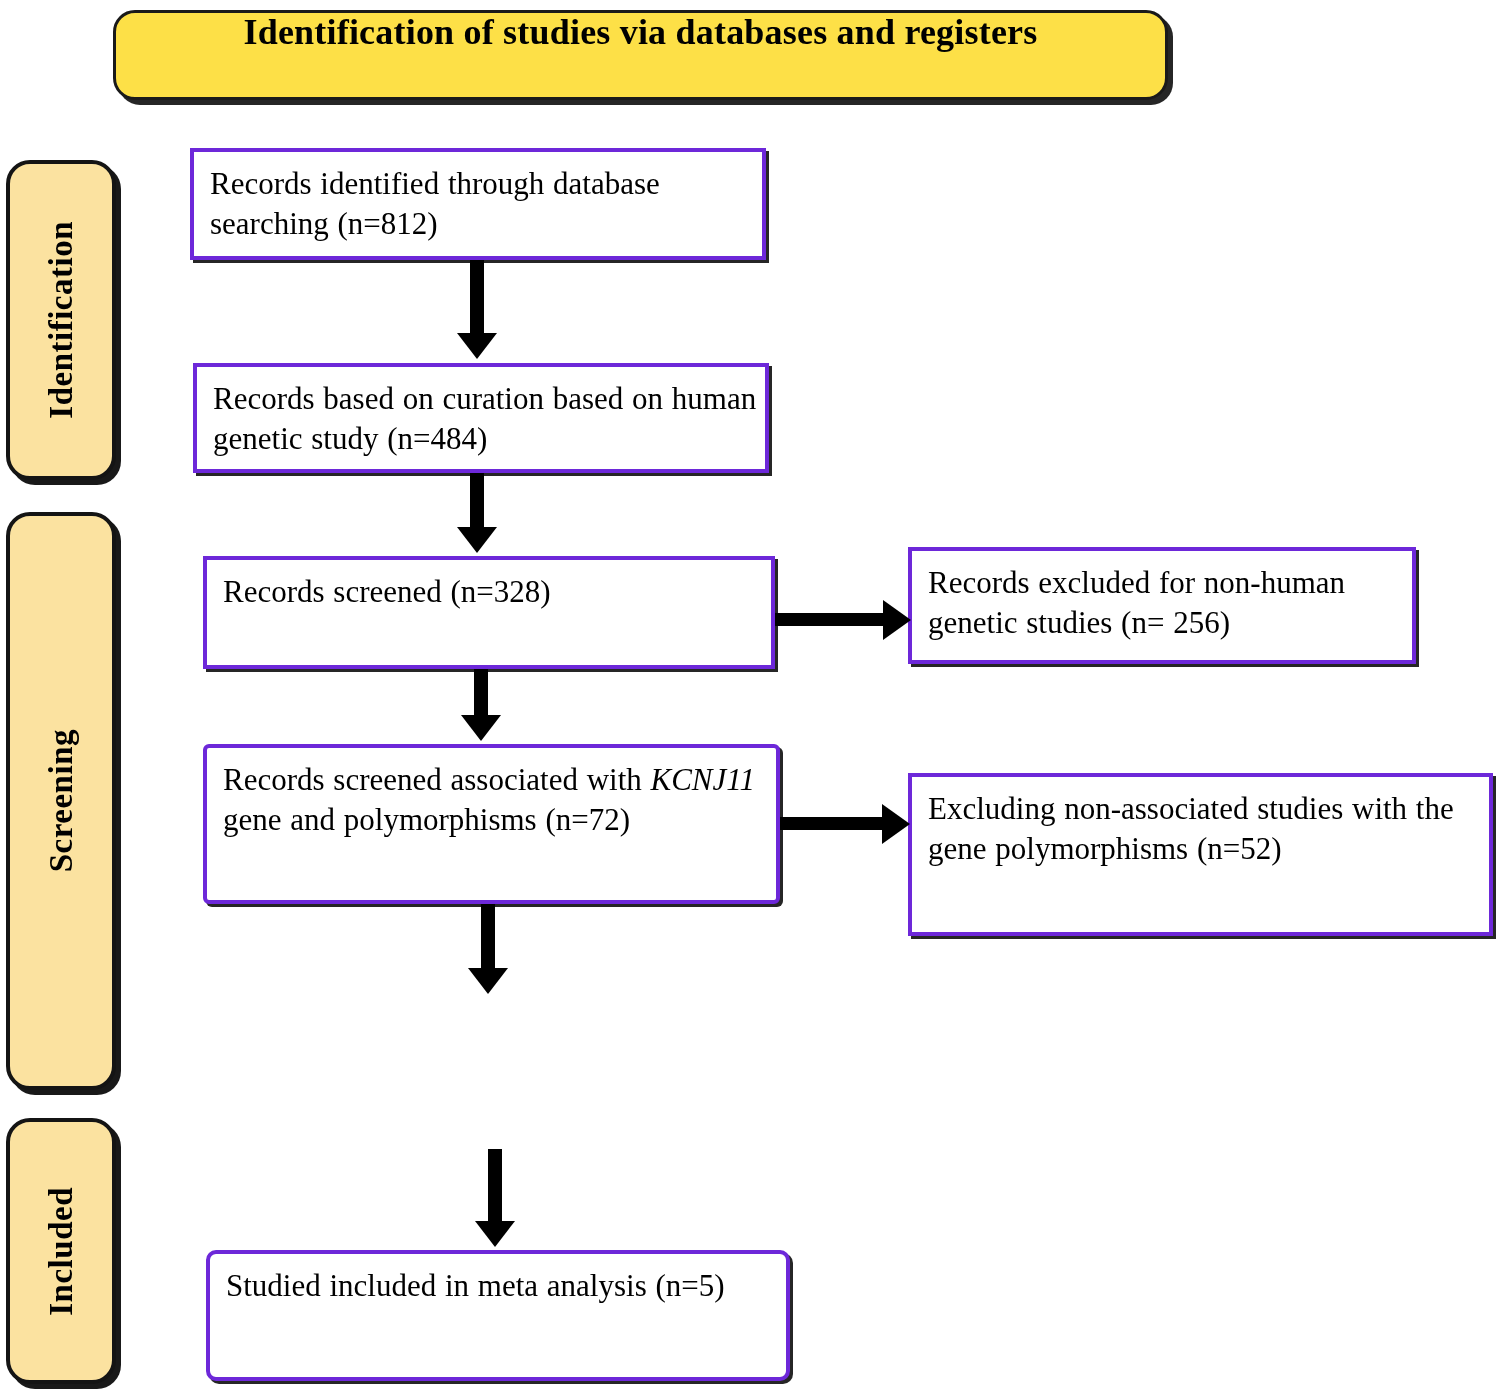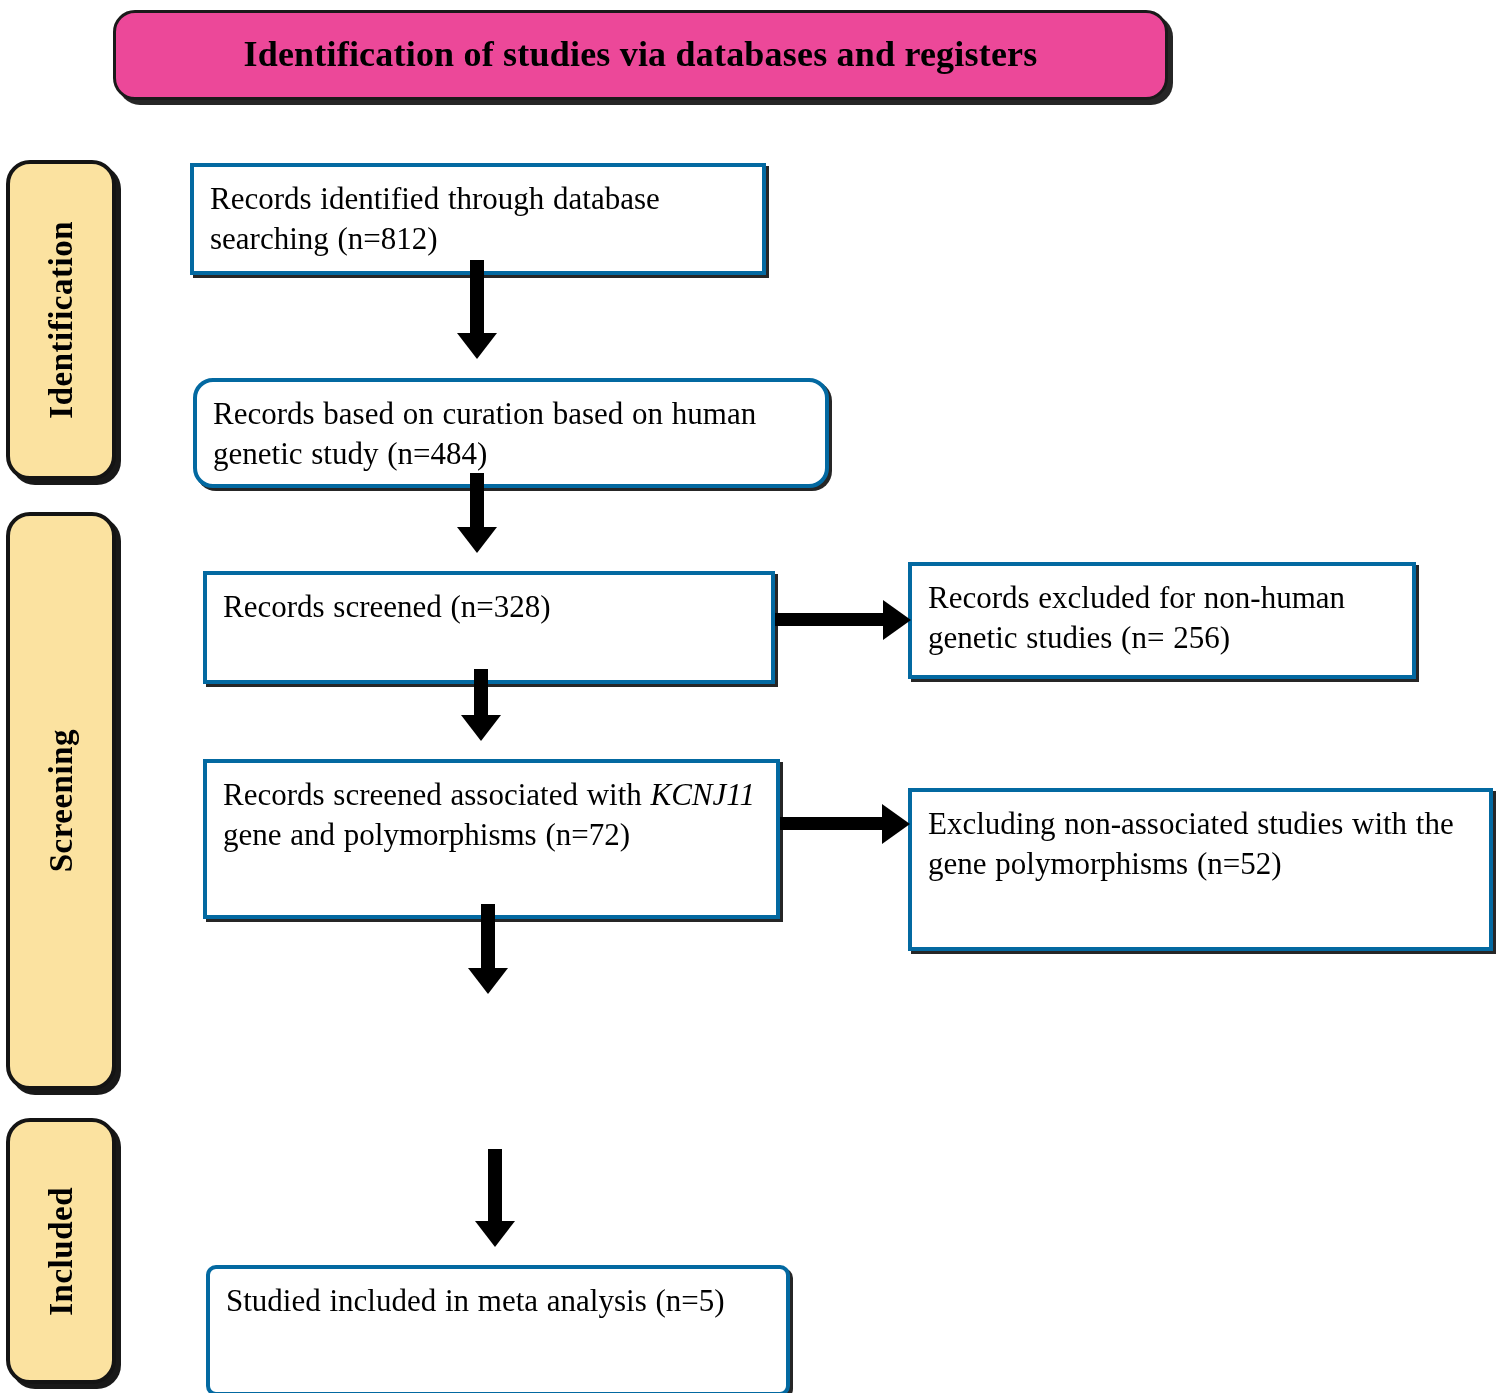--- a/index.html
+++ b/index.html
@@ -20,26 +20,26 @@
     overflow: hidden;
   }
 
   
   .header-banner {
     position: absolute;
     left: 113px;
     top: 10px;
     width: 1055px;
     height: 90px;
-    background: #ec4899;
+    background: #fde047;
     border: 3px solid #1a1a1a;
     border-radius: 22px;
     box-shadow: 5px 5px 0 rgba(0,0,0,0.85);
     display: flex;
-    align-items: center;
+    align-items: flex-start;
     justify-content: center;
     box-sizing: border-box;
   }
   .header-banner .banner-text {
     font-size: 36px;
     font-weight: bold;
     letter-spacing: 0.2px;
     text-align: center;
     line-height: 1.1;
     white-space: nowrap;
@@ -66,41 +66,40 @@
     white-space: nowrap;
   }
   #stage-identification { left: 6px;  top: 160px;  width: 110px; height: 320px; }
   #stage-screening      { left: 6px;  top: 512px;  width: 110px; height: 578px; }
   #stage-included       { left: 6px;  top: 1118px; width: 110px; height: 266px; }
 
   
   .proc-box {
     position: absolute;
     background: #ffffff;
-    border: 4px solid #0369a1;
+    border: 4px solid #6d28d9;
     box-sizing: border-box;
     box-shadow: 3px 3px 0 rgba(0,0,0,0.85);
     padding: 12px 0 6px 16px;
-    margin-top: 15px;
   }
   .proc-box .box-text {
     font-size: 31px;
     line-height: 1.29;
     text-align: left;
     word-spacing: 1px;
   }
   .proc-box .gene-italic {
     font-style: italic;
   }
 
   
   #box-identified        { left: 190px; top: 148px;  width: 576px; height: 112px; }
-  #box-curation          { left: 193px; top: 363px;  width: 636px; height: 110px; border-radius: 20px; }
+  #box-curation          { left: 193px; top: 363px;  width: 576px; height: 110px; }
   #box-screened          { left: 203px; top: 556px;  width: 572px; height: 113px; }
-  #box-screened-kcnj11   { left: 203px; top: 744px;  width: 577px; height: 160px; }
+  #box-screened-kcnj11   { left: 203px; top: 744px;  width: 577px; height: 160px; border-radius: 6px; }
   #box-included-snps     { left: 196px; top: 997px;  width: 580px; height: 152px; }
   #box-meta-analysis     { left: 206px; top: 1250px; width: 584px; height: 131px; border-radius: 10px; }
 
   
   #box-excluded-nonhuman { left: 908px; top: 547px;  width: 508px; height: 117px; }
   #box-excluded-nonassoc { left: 908px; top: 773px;  width: 585px; height: 163px; }
 
   
   .arrow-v {
     position: absolute;

